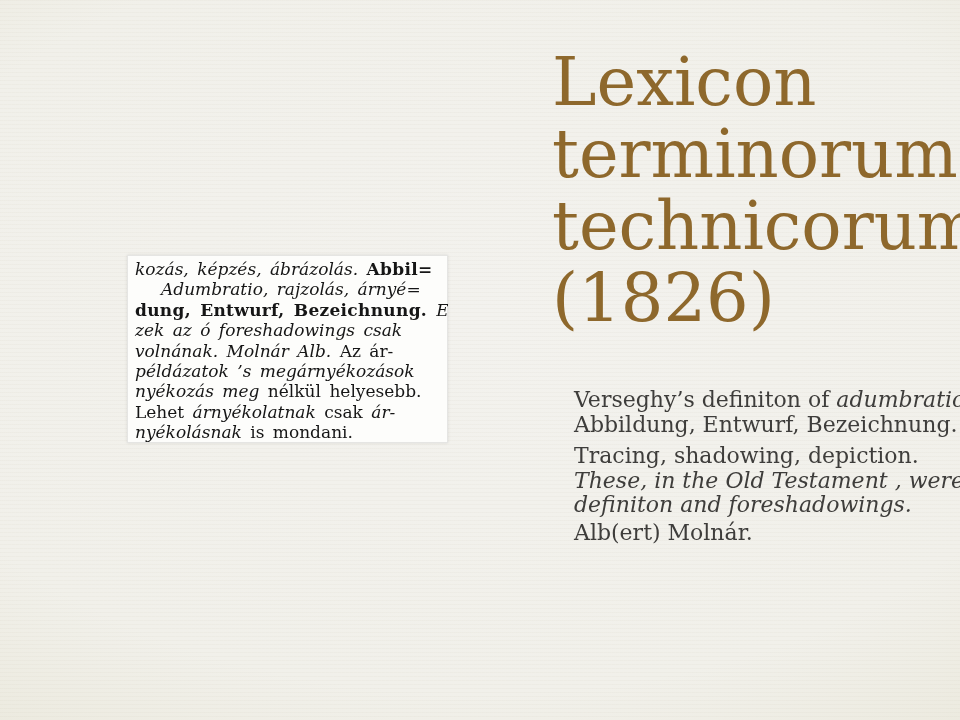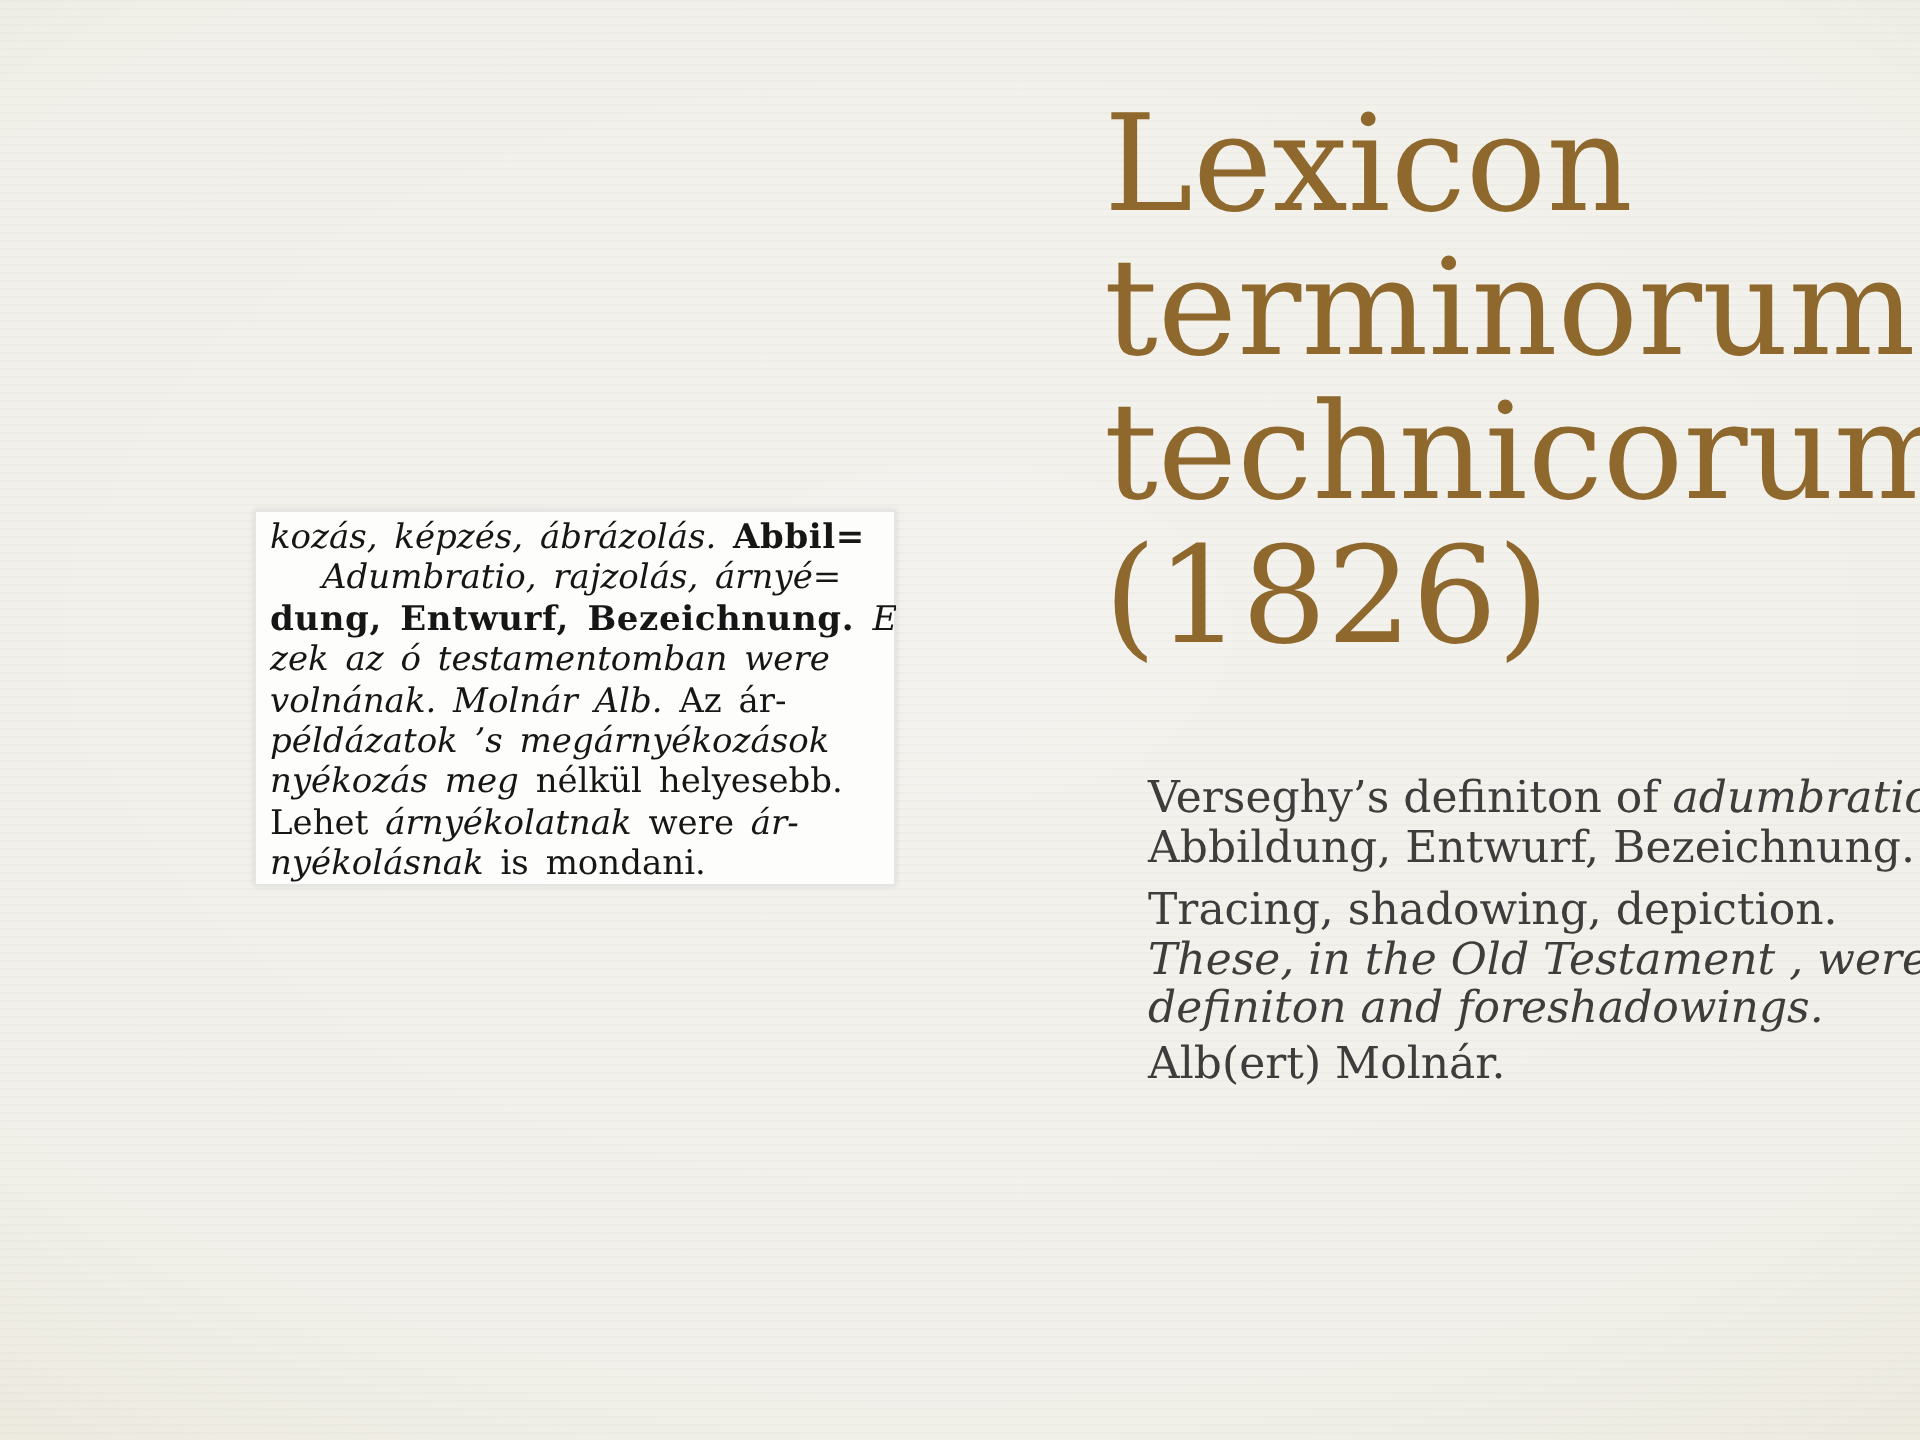--- a/index.html
+++ b/index.html
@@ -89,25 +89,25 @@
 </style>
 </head>
 <body>
 
 <div class="slide">
 
   <div class="scan">
     <div class="scan-line"><span class="seg-i">kozás, képzés, ábrázolás. </span><span class="seg-f">Abbil=</span></div>
     <div class="scan-line first"><span class="seg-i">Adumbratio, rajzolás, árnyé=</span></div>
     <div class="scan-line"><span class="seg-f">dung, Entwurf, Bezeichnung. </span><span class="seg-i">E-</span></div>
-    <div class="scan-line"><span class="seg-i">zek az ó testamentomban were</span></div>
+    <div class="scan-line"><span class="seg-i">zek az ó foreshadowings csak</span></div>
     <div class="scan-line"><span class="seg-i">volnának. Molnár Alb. </span><span class="seg-r">Az ár-</span></div>
     <div class="scan-line"><span class="seg-i">példázatok ’s megárnyékozások</span></div>
     <div class="scan-line"><span class="seg-i">nyékozás meg </span><span class="seg-r">nélkül helyesebb.</span></div>
-    <div class="scan-line"><span class="seg-r">Lehet </span><span class="seg-i">árnyékolatnak</span><span class="seg-r"> were </span><span class="seg-i">ár-</span></div>
+    <div class="scan-line"><span class="seg-r">Lehet </span><span class="seg-i">árnyékolatnak</span><span class="seg-r"> csak </span><span class="seg-i">ár-</span></div>
     <div class="scan-line"><span class="seg-i">nyékolásnak</span><span class="seg-r"> is mondani.</span></div>
   </div>
 
   <h1 class="title">
     <div class="title-line">Lexicon</div>
     <div class="title-line">terminorum</div>
     <div class="title-line">technicorum</div>
     <div class="title-line">(1826)</div>
   </h1>
 

